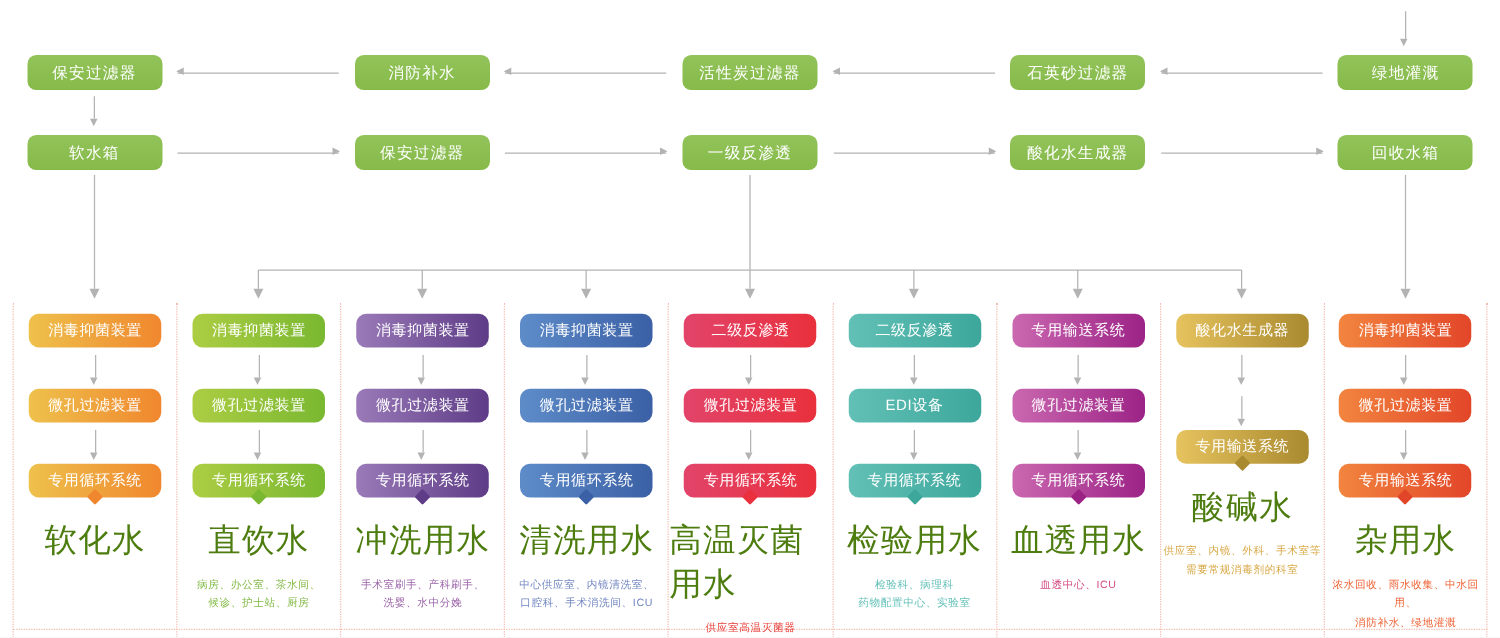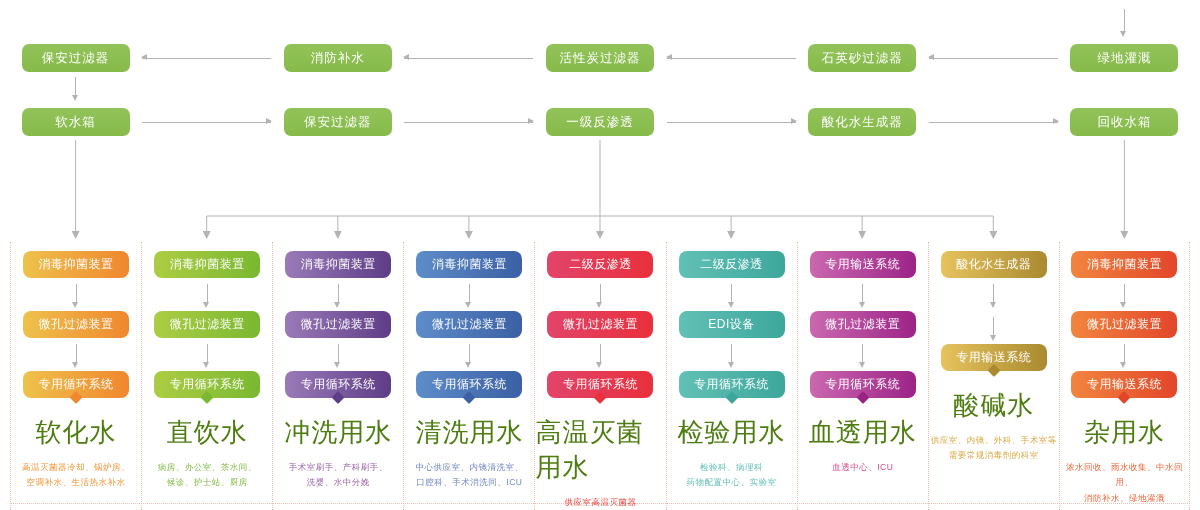--- a/index.html
+++ b/index.html
@@ -187,22 +187,20 @@
         </div>
       <div class="pill">微孔过滤装置</div>
       <div class="stepgap">
           <div class="varrow h22"></div>
         </div>
       <div class="pill bubble">
           <span>专用循环系统</span>
           <i class="tail"></i>
         </div>
       <div class="wtitle">软化水</div>
-      <div class="wdesc">高温灭菌器冷却、锅炉房、
-空调补水、生活热水补水</div>
     </div>
 
     <div class="col" style="--c1: #accd43; --c2: #7ab831; --cd: #82b944;">
       <div class="pill">消毒抑菌装置</div>
       <div class="stepgap">
           <div class="varrow h22"></div>
         </div>
       <div class="pill">微孔过滤装置</div>
       <div class="stepgap">
           <div class="varrow h22"></div>

